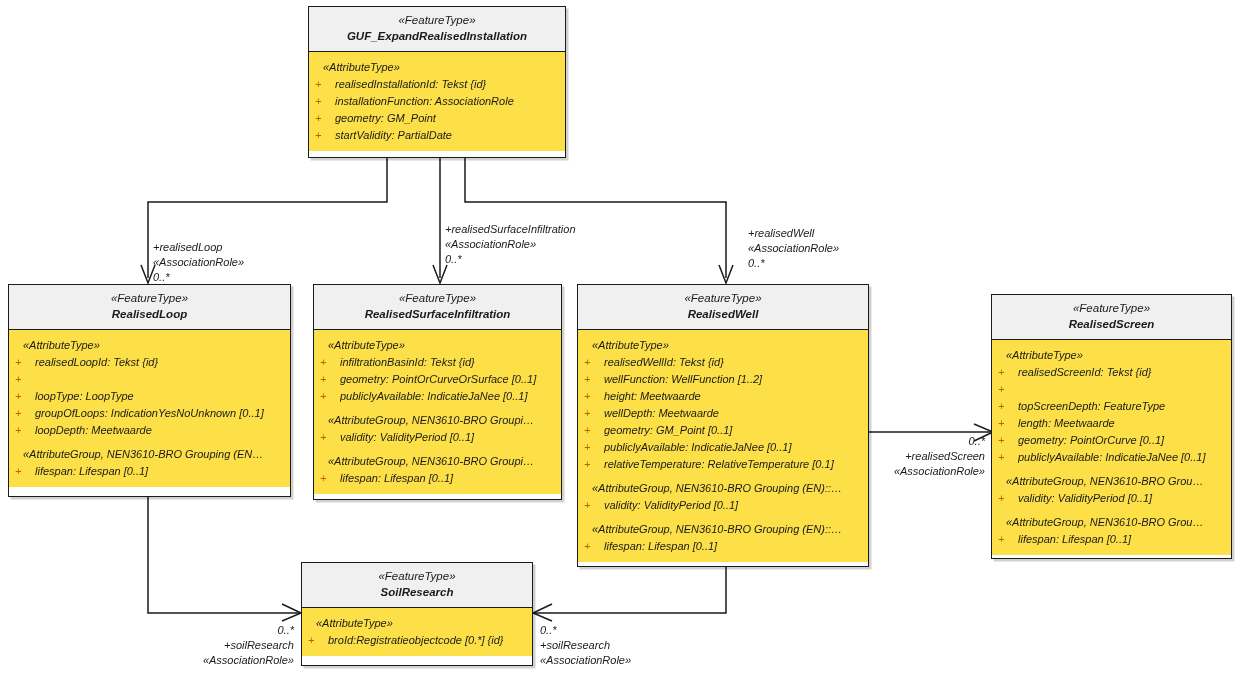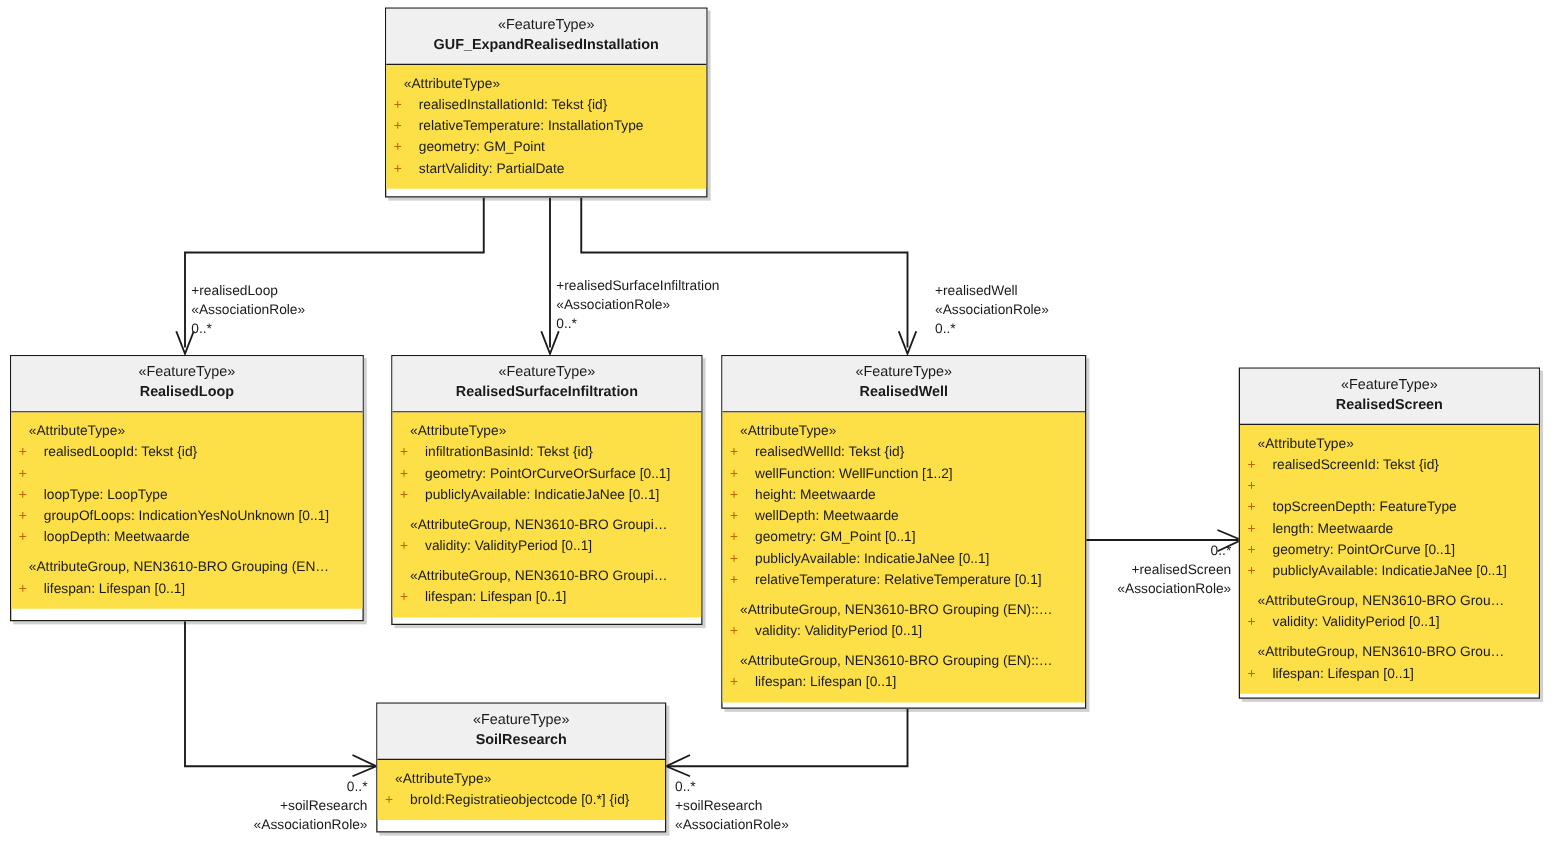--- a/index.html
+++ b/index.html
@@ -1,18 +1,18 @@
 <!DOCTYPE html>
 <html><head>
 <meta charset="utf-8">
 <style>
   html,body{margin:0;padding:0;background:#ffffff;}
   body{width:1244px;height:682px;position:relative;overflow:hidden;
        font-family:"Liberation Sans","DejaVu Sans",sans-serif;}
-  #canvas{position:absolute;left:0;top:0;width:1148px;height:682px;}
+  #canvas{position:absolute;left:0;top:0;width:1148px;height:682px;font-style:italic;}
   svg.wires{position:absolute;left:0;top:0;width:1244px;height:682px;pointer-events:none;}
 
   .uml{position:absolute;box-sizing:border-box;border:1.6px solid #1a1a1a;
        background:#ffffff;box-shadow:2.5px 2.5px 0 rgba(0,0,0,0.18);}
   .uml .hdr{background:#f0f0f0;border-bottom:1.8px solid #1a1a1a;
             text-align:center;padding:6px 4px 7px 4px;}
   .uml .stereo{font-size:11.5px;color:#1a1a1a;line-height:15px;}
   .uml .cname{font-size:11.5px;font-weight:bold;color:#1a1a1a;line-height:16px;}
   .uml .body{background:#fde047;padding:7px 0 7px 0;}
 
@@ -61,21 +61,21 @@
       <div class="cname">GUF_ExpandRealisedInstallation</div>
     </div>
     <div class="body">
       <div class="grp">«AttributeType»</div>
       <div class="attr">
           <span class="vis">+</span>
           <span class="txt">realisedInstallationId: Tekst {id}</span>
         </div>
       <div class="attr">
           <span class="vis">+</span>
-          <span class="txt">relativeTemperature: InstallationType</span>
+          <span class="txt">installationFunction: AssociationRole</span>
         </div>
       <div class="attr">
           <span class="vis">+</span>
           <span class="txt">geometry: GM_Point</span>
         </div>
       <div class="attr">
           <span class="vis">+</span>
           <span class="txt">startValidity: PartialDate</span>
         </div>
     </div>
@@ -252,21 +252,21 @@
     </div>
     <div class="body">
       <div class="grp">«AttributeType»</div>
       <div class="attr">
           <span class="vis">+</span>
           <span class="txt">broId:Registratieobjectcode [0.*] {id}</span>
         </div>
     </div>
   </div>
 
-  <div class="lbl" style="left:153px;top:226px;">
+  <div class="lbl" style="left:153px;top:240px;">
     <div>+realisedLoop</div>
     <div>«AssociationRole»</div>
     <div>0..*</div>
   </div>
 
   <div class="lbl" style="left:445px;top:222px;">
     <div>+realisedSurfaceInfiltration</div>
     <div>«AssociationRole»</div>
     <div>0..*</div>
   </div>

